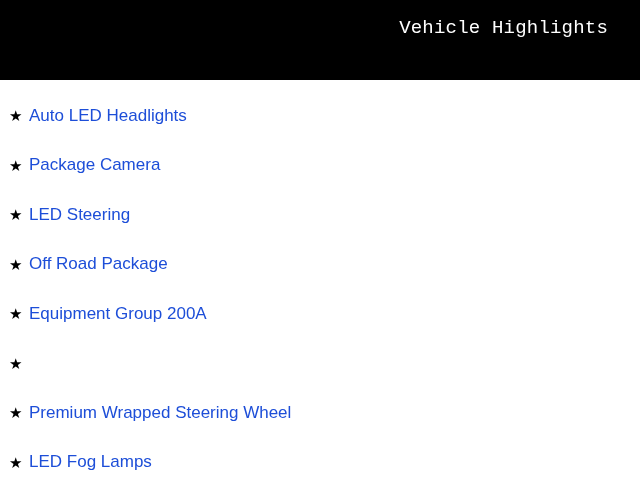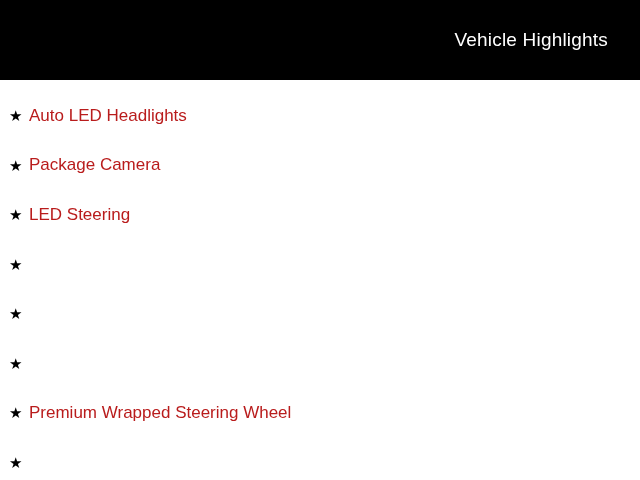--- a/index.html
+++ b/index.html
@@ -21,26 +21,27 @@
   }
   .header-bar {
     width: 640px;
     height: 80px;
     background: #000000;
     position: relative;
   }
   .header-title {
     position: absolute;
     right: 32px;
-    top: 28px;
+    top: 16px;
     color: #ffffff;
     font-size: 19px;
     line-height: 24px;
     letter-spacing: 0.2px;
     white-space: nowrap;
+    font-family: Liberation Mono, monospace;
   }
   .highlights-list {
     list-style: none;
     margin: 0;
     padding: 0;
     padding-top: 11px;
   }
   .highlight-item {
     display: flex;
     align-items: center;
@@ -49,21 +50,21 @@
   }
   .bullet-star {
     width: 20px;
     flex: 0 0 20px;
     color: #000000;
     font-size: 15px;
     line-height: 1;
     text-align: left;
   }
   .highlight-label {
-    color: #b91c1c;
+    color: #1d4ed8;
     font-size: 17px;
     line-height: 22px;
     white-space: nowrap;
   }
 </style>
 </head>
 <body>
 
 <div class="page">
 
@@ -83,34 +84,37 @@
       <span class="highlight-label">Package Camera</span>
     </li>
 
     <li class="highlight-item">
       <span class="bullet-star">★</span>
       <span class="highlight-label">LED Steering</span>
     </li>
 
     <li class="highlight-item">
       <span class="bullet-star">★</span>
+      <span class="highlight-label">Off Road Package</span>
     </li>
 
     <li class="highlight-item">
       <span class="bullet-star">★</span>
+      <span class="highlight-label">Equipment Group 200A</span>
     </li>
 
     <li class="highlight-item">
       <span class="bullet-star">★</span>
     </li>
 
     <li class="highlight-item">
       <span class="bullet-star">★</span>
       <span class="highlight-label">Premium Wrapped Steering Wheel</span>
     </li>
 
     <li class="highlight-item">
       <span class="bullet-star">★</span>
+      <span class="highlight-label">LED Fog Lamps</span>
     </li>
 
   </ul>
 
 </div>
 
 </body></html>

